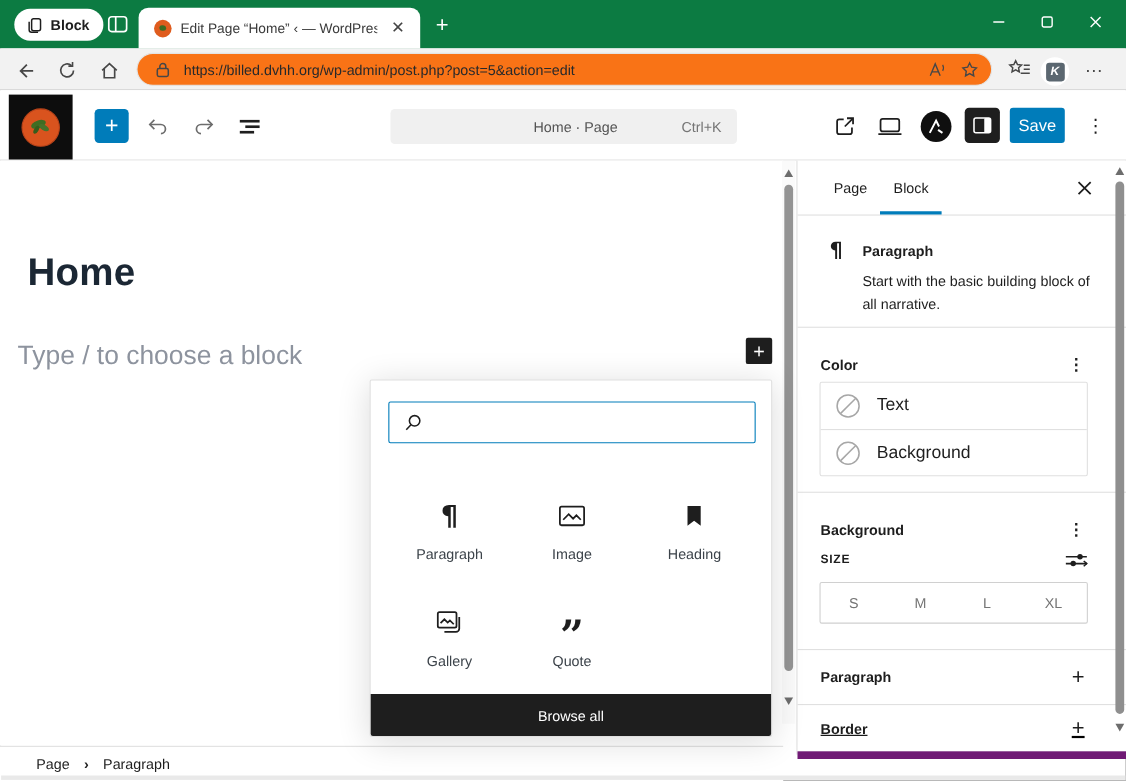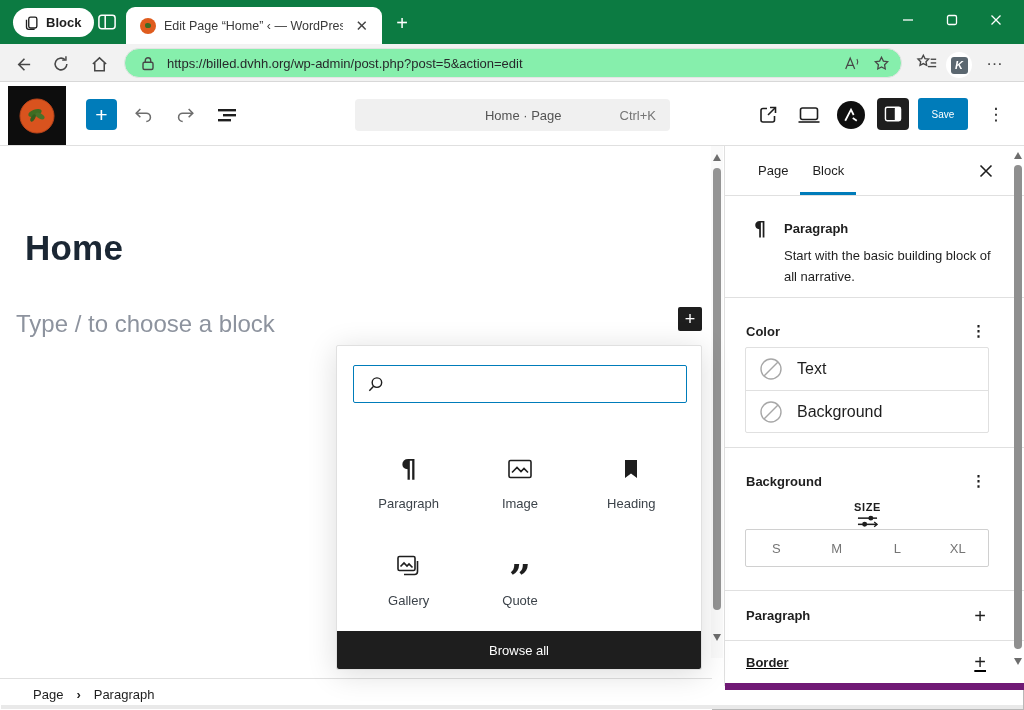--- a/index.html
+++ b/index.html
@@ -17,38 +17,38 @@
   .tab-favicon:after { content:""; position:absolute; left:5px; top:5px; width:6px; height:5px; background:#3c6b23; border-radius:40% 60% 50% 50%; }
   .tab-title { font-size:12.5px; color:#3a3a3a; white-space:nowrap; overflow:hidden; flex:1; }
   .tab-close { font-size:15px; color:#444; line-height:1; padding:2px 4px; }
   .newtab-btn { position:absolute; left:390px; top:11px; width:24px; height:24px; color:#fff; font-size:20px; font-weight:300; display:flex; align-items:center; justify-content:center; }
   .win-controls { position:absolute; right:6px; top:0; height:40px; display:flex; }
   .win-btn { width:44px; height:40px; display:flex; align-items:center; justify-content:center; }
 
   
   .addressrow { position:absolute; left:0; top:44px; width:1024px; height:38px; background:#f2f2f2; border-bottom:1px solid #d8d8d8; }
   .nav-icon { position:absolute; top:9px; width:22px; height:22px; display:flex; align-items:center; justify-content:center; }
-  .url-field { position:absolute; left:124px; top:4px; width:778px; height:30px; background:#86efac; border:1px solid #e4e4e4; border-radius:15px; display:flex; align-items:center; padding:0 10px 0 13px; gap:9px; }
+  .url-field { position:absolute; left:124px; top:4px; width:778px; height:30px; background:#f97316; border:1px solid #e4e4e4; border-radius:15px; display:flex; align-items:center; padding:0 10px 0 13px; gap:9px; }
   .url-text { font-size:13px; color:#27292b; flex:1; white-space:nowrap; overflow:hidden; }
   .field-icon { width:20px; height:20px; display:flex; align-items:center; justify-content:center; flex:0 0 20px; }
   .after-field { position:absolute; top:8px; display:flex; align-items:center; }
   .ext-circle { width:26px; height:26px; border-radius:50%; background:#fff; display:flex; align-items:center; justify-content:center; }
   .ext-square { width:17px; height:17px; background:#5b6770; border-radius:3px; display:flex; align-items:center; justify-content:center; color:#fff; font-size:11px; font-weight:700; font-style:italic; }
 
   
   .wp-toolbar { position:absolute; left:0; top:82px; width:1024px; height:64px; background:#fff; border-bottom:1px solid #e0e0e0; }
   .site-icon { position:absolute; left:8px; top:4px; width:58px; height:59px; background:#0d0d0d; display:flex; align-items:center; justify-content:center; }
   .wp-insert-btn { position:absolute; left:86px; top:17px; width:31px; height:31px; background:#007cba; border-radius:4px; color:#fff; font-size:21px; font-weight:300; display:flex; align-items:center; justify-content:center; }
   .tool-icon { position:absolute; top:20px; width:26px; height:26px; display:flex; align-items:center; justify-content:center; }
   .command-pill { position:absolute; left:355px; top:17px; width:315px; height:32px; background:#f0f0f0; border-radius:4px; display:flex; align-items:center; padding:0 14px; }
   .command-title { flex:1; text-align:center; font-size:13px; color:#545454; padding-left:58px; }
   .command-shortcut { font-size:13px; color:#757575; }
   .astra-btn { position:absolute; left:837px; top:19px; width:28px; height:28px; border-radius:50%; background:#0f0f0f; display:flex; align-items:center; justify-content:center; }
   .panel-toggle { position:absolute; left:877px; top:16px; width:32px; height:32px; border-radius:4px; background:#1e1e1e; display:flex; align-items:center; justify-content:center; }
-  .save-btn { position:absolute; left:918px; top:16px; width:50px; height:32px; background:#007cba; border-radius:3px; color:#fff; font-size:10px; display:flex; align-items:center; justify-content:center; }
+  .save-btn { position:absolute; left:918px; top:16px; width:50px; height:32px; background:#007cba; border-radius:3px; color:#fff; font-size:15px; display:flex; align-items:center; justify-content:center; }
   .kebab { position:absolute; left:984px; top:19px; width:24px; height:26px; color:#1e1e1e; font-size:17px; display:flex; align-items:center; justify-content:center; letter-spacing:0; }
 
   
   .canvas { position:absolute; left:0; top:146px; width:712px; height:532px; background:#fff; }
   .page-title { position:absolute; left:25px; top:82px; font-size:35px; font-weight:700; color:#1b2734; letter-spacing:.2px; }
   .block-placeholder { position:absolute; left:16px; top:164px; font-size:24px; color:#8d939e; }
   .block-insert-btn { position:absolute; left:678px; top:161px; width:24px; height:24px; background:#1e1e1e; border-radius:2px; color:#fff; font-size:18px; font-weight:300; display:flex; align-items:center; justify-content:center; }
   .breadcrumb-bar { position:absolute; left:0; top:532px; width:712px; height:32px; background:#fff; border-top:1px solid #e0e0e0; display:flex; align-items:center; padding-left:33px; gap:13px; }
   .breadcrumb-bar .crumb { font-size:13px; color:#1e1e1e; }
   .breadcrumb-bar .sep { font-size:13px; color:#1e1e1e; font-weight:700; }
@@ -86,21 +86,21 @@
   .sb-card .card-title { position:absolute; left:59px; top:24px; font-size:13px; font-weight:700; color:#1e1e1e; }
   .sb-card .card-desc { position:absolute; left:59px; top:49px; width:222px; font-size:13px; line-height:1.58; color:#1e1e1e; }
   .sb-section-head { position:absolute; left:0; width:100%; display:flex; align-items:center; padding:0 38px 0 21px; }
   .sb-section-head .sb-title { font-size:13px; font-weight:700; color:#1e1e1e; flex:1; }
   .sb-kebab { color:#1e1e1e; font-size:15px; font-weight:700; letter-spacing:0; }
   .color-box { position:absolute; left:20px; top:201px; width:244px; border:1px solid #e0e0e0; border-radius:2px; }
   .color-row { height:42px; display:flex; align-items:center; gap:14px; padding-left:13px; }
   .color-row + .color-row { border-top:1px solid #e0e0e0; }
   .color-row span { font-size:16px; color:#1e1e1e; }
   .sb-div { position:absolute; left:0; width:100%; border-top:1px solid #e0e0e0; }
-  .size-row { position:absolute; left:21px; top:355px; width:243px; display:flex; align-items:center; justify-content:space-between;flex-direction:column; }
+  .size-row { position:absolute; left:21px; top:355px; width:243px; display:flex; align-items:center; justify-content:space-between; }
   .size-label { font-size:11px; font-weight:700; letter-spacing:.6px; color:#1e1e1e; }
   .size-seg { position:absolute; left:20px; top:383px; width:244px; height:38px; border:1px solid #d0d0d0; border-radius:2px; display:flex; }
   .size-seg .seg { flex:1; display:flex; align-items:center; justify-content:center; font-size:13px; color:#757575; }
   .sb-row { position:absolute; left:0; width:100%; height:50px; display:flex; align-items:center; padding:0 38px 0 21px; border-top:1px solid #e0e0e0; }
   .sb-row .sb-title { flex:1; font-size:13px; font-weight:700; color:#1e1e1e; }
   .plus-glyph { font-size:20px; font-weight:400; color:#1e1e1e; line-height:1; }
   .bottom-edge { position:absolute; left:1px; bottom:1px; width:1022px; height:4px; background:#e9e9e9; }
   svg { display:block; }
 </style>
 </head>

